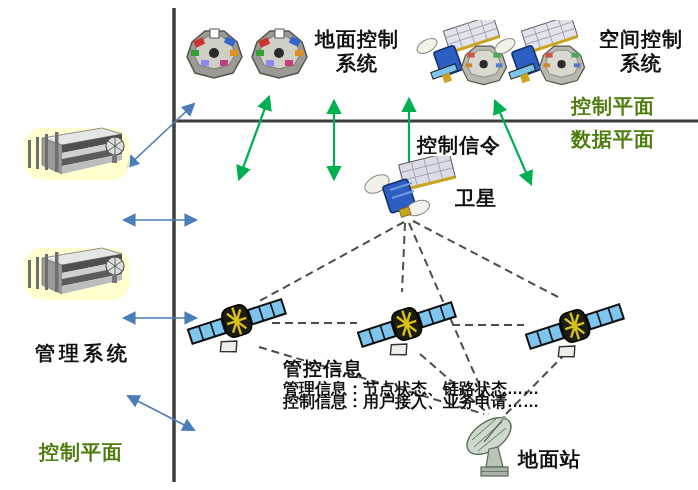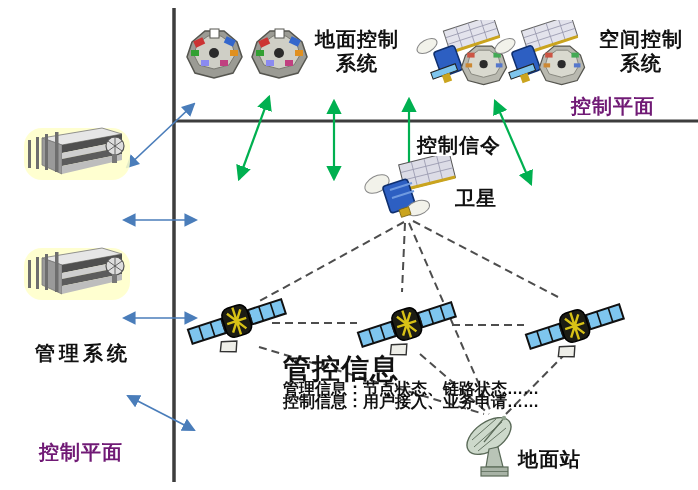--- a/index.html
+++ b/index.html
@@ -7,23 +7,23 @@
     position:relative;width:698px;height:490px;background:#ffffff;overflow:hidden;
     font-family:"Liberation Sans","DejaVu Sans",sans-serif;
     padding-left:8px;
   }
   .abs{position:absolute;}
   .lbl{
     position:absolute;font-weight:bold;color:#111;font-size:20px;line-height:24px;
     white-space:nowrap;letter-spacing:1px;
   }
   .lbl.center{text-align:center;}
-  .red{color:#701a75;}
+  .red{color:#4d7c0f;}
   .small-info{font-size:16px;line-height:13px;letter-spacing:0;}
-  .ctrl-info-title{font-size:28px;line-height:26px;}
+  .ctrl-info-title{font-size:19px;line-height:26px;}
   svg{display:block;}
   .overlay{position:absolute;left:0;top:0;}
 </style>
 </head>
 <body>
 
 <div id="stage">
 
   <svg class="overlay" width="698" height="490" viewBox="0 0 698 490">
     <defs>
@@ -235,20 +235,21 @@
     <div>系统</div>
   </div>
 
   <div class="lbl center" style="left:589px;top:27px;width:104px">
     <div>空间控制</div>
     <div>系统</div>
   </div>
 
   <div class="lbl red" style="left:571px;top:94px">控制平面</div>
 
+  <div class="lbl red" style="left:571px;top:127px">数据平面</div>
 
   <div class="lbl" style="left:417px;top:133px">控制信令</div>
 
   <div class="lbl" style="left:455px;top:186px">卫星</div>
 
 
   <div class="lbl" style="left:35px;top:341px;letter-spacing:4px">管理系统</div>
 
   <div class="lbl red" style="left:39px;top:440px">控制平面</div>
 

